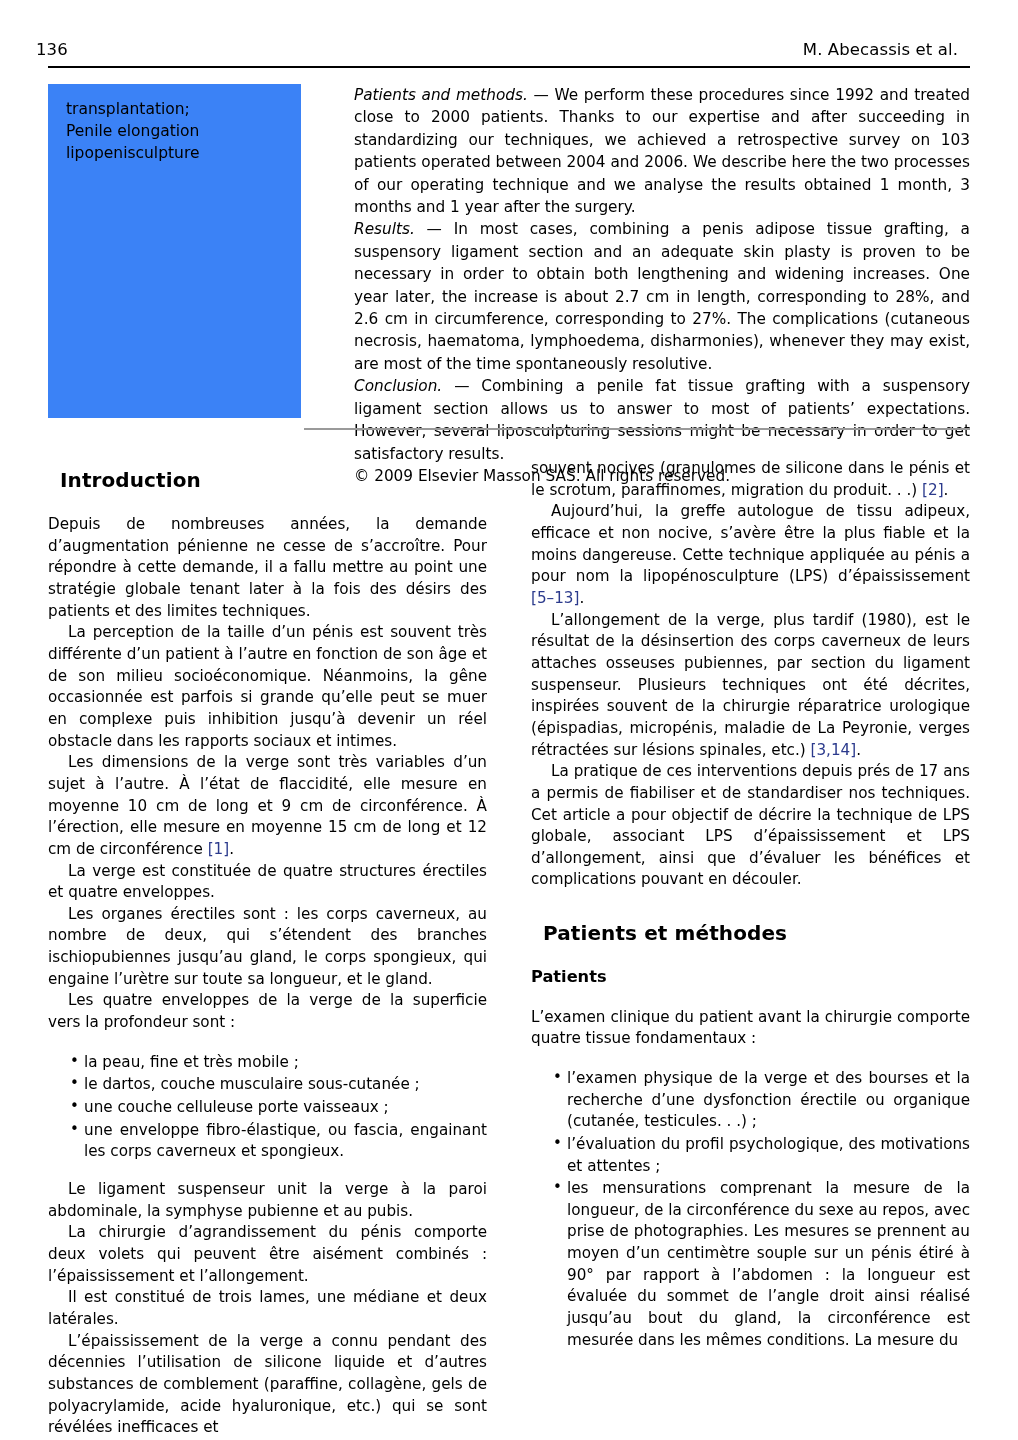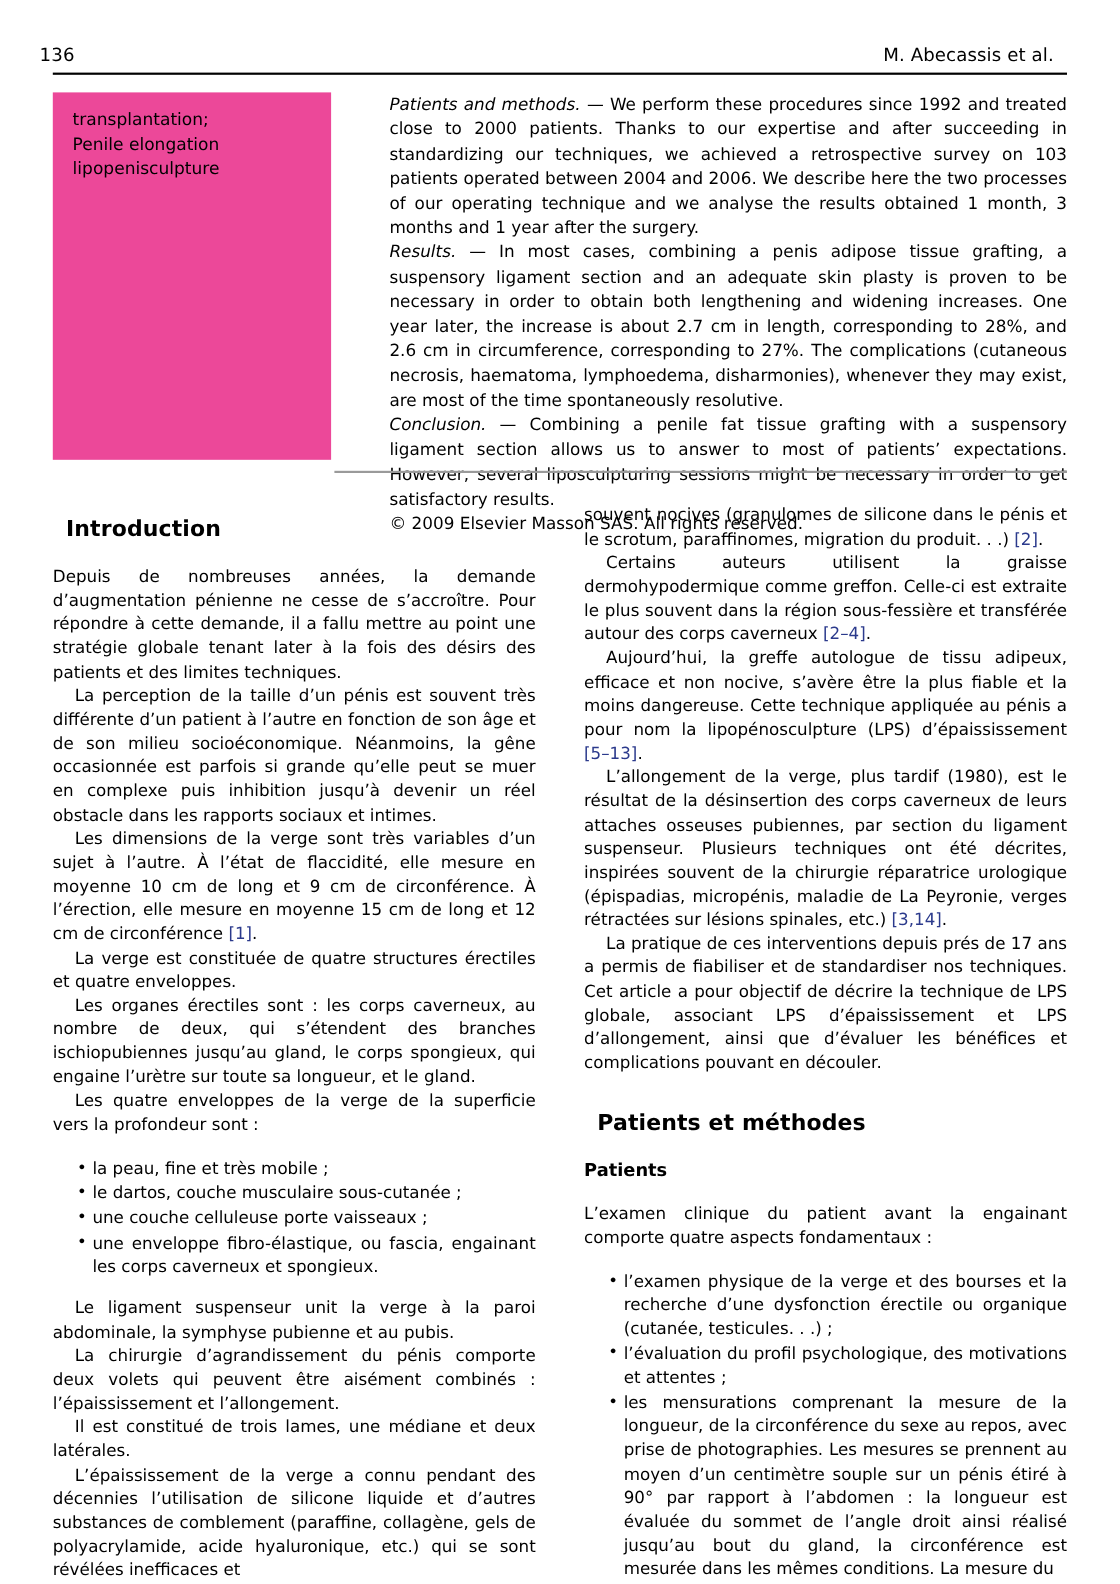--- a/index.html
+++ b/index.html
@@ -50,21 +50,21 @@
     position: absolute;
     left: 48px;
     top: 84px;
     width: 922px;
     display: flex;
     align-items: flex-start;
   }
   .keywords-box {
     width: 253px;
     min-height: 334px;
-    background: #ec4899;
+    background: #3b82f6;
     box-sizing: border-box;
     padding: 14px 16px 10px 18px;
     font-size: 15.5px;
     line-height: 1.42;
   }
   .keywords-box div { white-space: nowrap; }
   .abstract {
     flex: 1;
     padding-left: 53px;
     font-size: 15.3px;
@@ -189,29 +189,28 @@
       </ul>
 
       <p class="indent">Le ligament suspenseur unit la verge à la paroi abdominale, la symphyse pubienne et au pubis.</p>
       <p class="indent">La chirurgie d’agrandissement du pénis comporte deux volets qui peuvent être aisément combinés : l’épaississement et l’allongement.</p>
       <p class="indent">Il est constitué de trois lames, une médiane et deux latérales.</p>
       <p class="indent">L’épaississement de la verge a connu pendant des décennies l’utilisation de silicone liquide et d’autres substances de comblement (paraffine, collagène, gels de polyacrylamide, acide hyaluronique, etc.) qui se sont révélées inefficaces et</p>
     </div>
 
     <div class="col">
       <p><span>souvent nocives (granulomes de silicone dans le pénis et le scrotum, paraffinomes, migration du produit. . .) </span><span class="ref">[2]</span><span>.</span></p>
-      <p class="indent"><span>Certains auteurs utilisent la graisse dermohypodermique comme greffon. Celle-ci est extraite le plus souvent dans la région sous-fessière et transférée autour des corps caverneux </span><span class="ref">[2–4]</span><span>.</span></p>
       <p class="indent"><span>Aujourd’hui, la greffe autologue de tissu adipeux, efficace et non nocive, s’avère être la plus fiable et la moins dangereuse. Cette technique appliquée au pénis a pour nom la lipopénosculpture (LPS) d’épaississement </span><span class="ref">[5–13]</span><span>.</span></p>
       <p class="indent"><span>L’allongement de la verge, plus tardif (1980), est le résultat de la désinsertion des corps caverneux de leurs attaches osseuses pubiennes, par section du ligament suspenseur. Plusieurs techniques ont été décrites, inspirées souvent de la chirurgie réparatrice urologique (épispadias, micropénis, maladie de La Peyronie, verges rétractées sur lésions spinales, etc.) </span><span class="ref">[3,14]</span><span>.</span></p>
       <p class="indent">La pratique de ces interventions depuis prés de 17 ans a permis de fiabiliser et de standardiser nos techniques. Cet article a pour objectif de décrire la technique de LPS globale, associant LPS d’épaississement et LPS d’allongement, ainsi que d’évaluer les bénéfices et complications pouvant en découler.</p>
 
       <h2 class="section tight-top">Patients et méthodes</h2>
       <h3 class="subsection">Patients</h3>
 
-      <p>L’examen clinique du patient avant la engainant comporte quatre aspects fondamentaux :</p>
+      <p>L’examen clinique du patient avant la chirurgie comporte quatre tissue fondamentaux :</p>
 
       <ul class="bullets">
         <li>l’examen physique de la verge et des bourses et la recherche d’une dysfonction érectile ou organique (cutanée, testicules. . .) ;</li>
         <li>l’évaluation du profil psychologique, des motivations et attentes ;</li>
         <li>les mensurations comprenant la mesure de la longueur, de la circonférence du sexe au repos, avec prise de photographies. Les mesures se prennent au moyen d’un centimètre souple sur un pénis étiré à 90° par rapport à l’abdomen : la longueur est évaluée du sommet de l’angle droit ainsi réalisé jusqu’au bout du gland, la circonférence est mesurée dans les mêmes conditions. La mesure du</li>
       </ul>
     </div>
   </div>
 </div>
 

